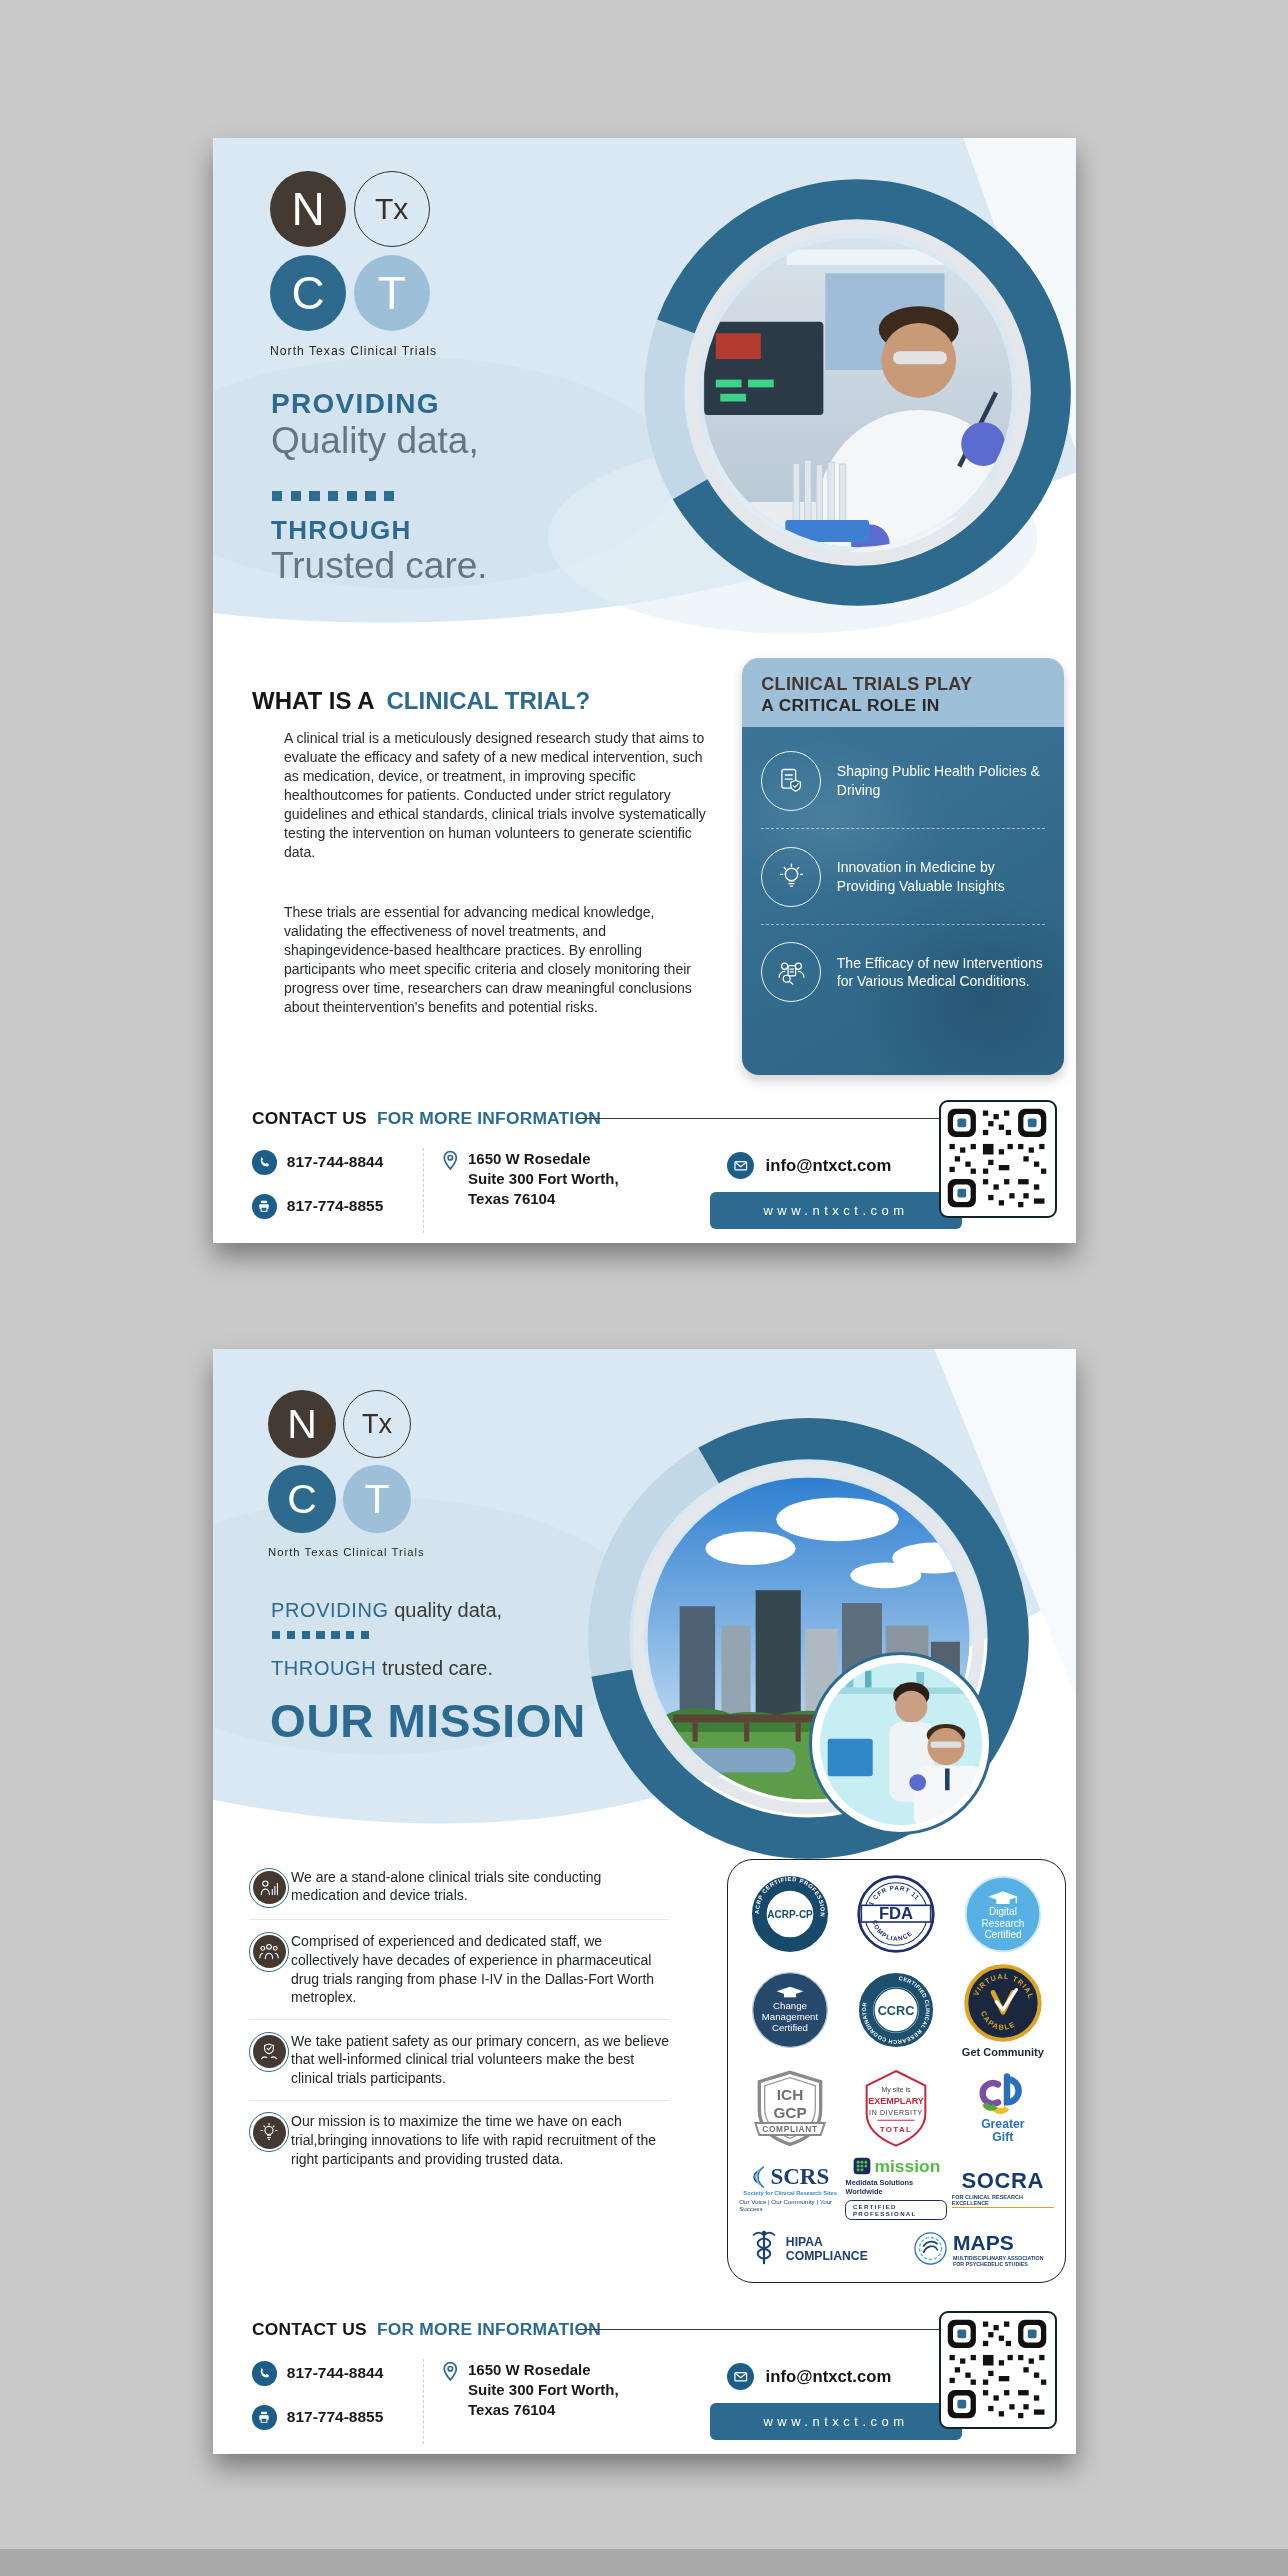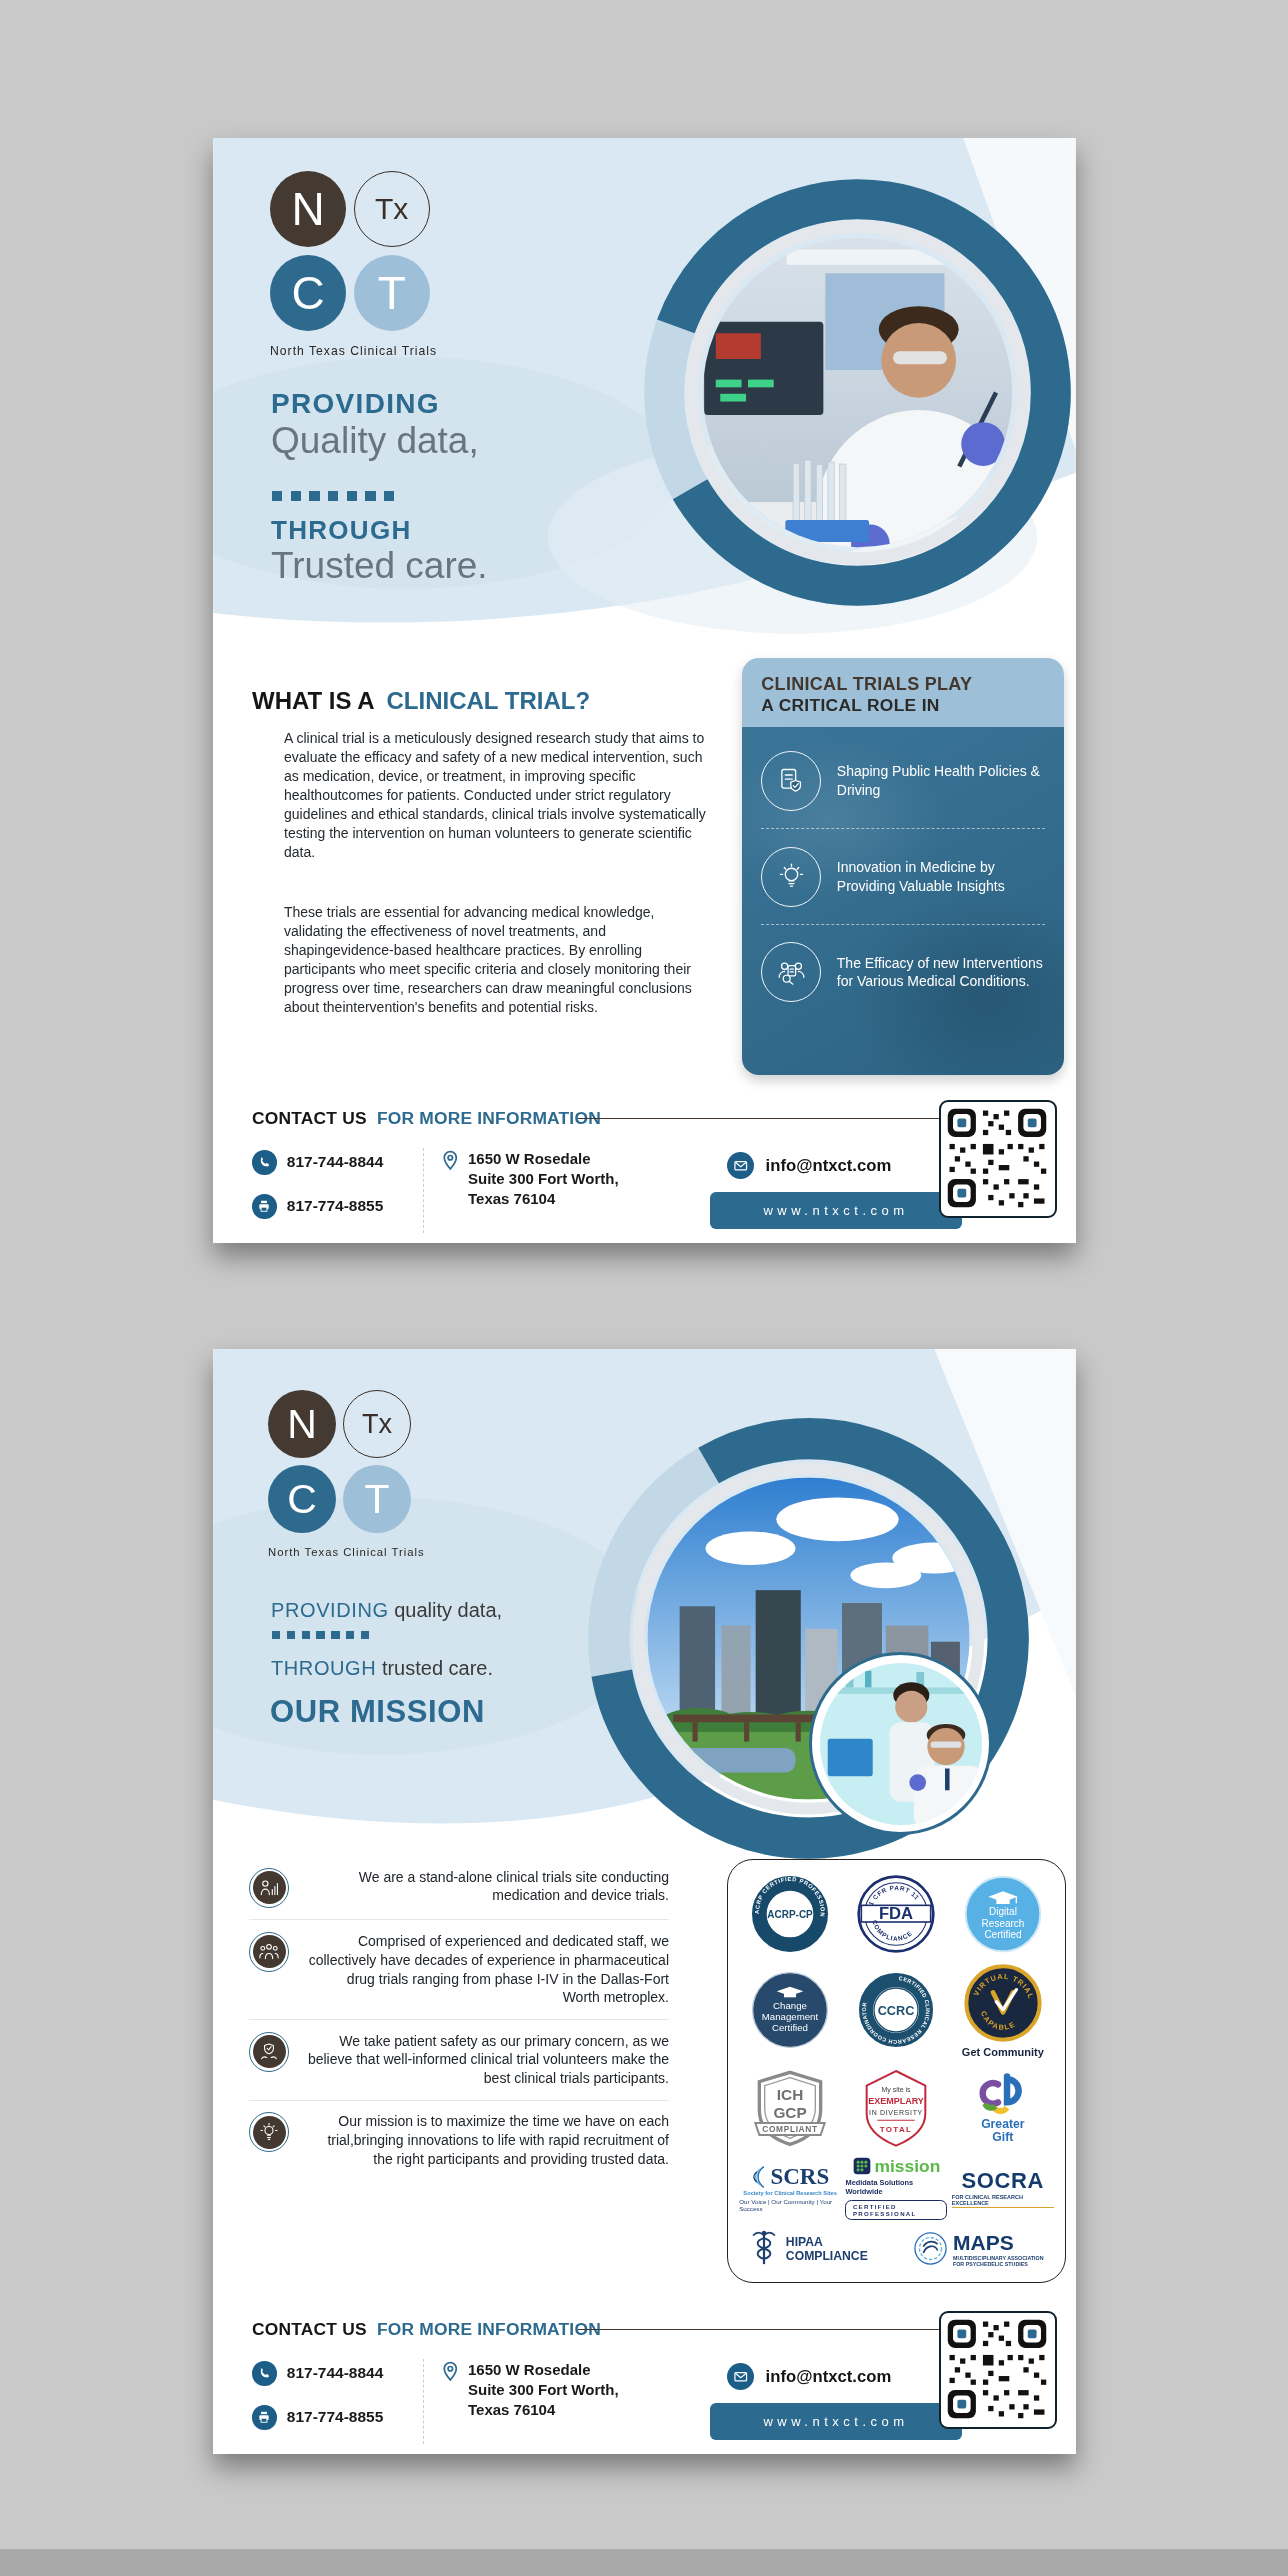--- a/index.html
+++ b/index.html
@@ -50,21 +50,21 @@
   .ct-dot{width:5.8px;height:5.8px;border-radius:50%;background:#3f352d;}
   .ct-ico{width:24.5px;height:24.5px;border-radius:50%;background:#1c5e88;display:flex;align-items:center;justify-content:center;}
   .ct-num{font-size:15.5px;font-weight:600;color:#191919;}
   .ct-addr{font-size:15px;line-height:1.32;color:#191919;font-weight:600;}
   .ct-mail{font-size:16.7px;font-weight:600;color:#141414;}
   .pill{background:#2c6a90;border-radius:5.8px;display:flex;align-items:center;justify-content:center;}
   .pill span{color:#fff;font-size:13px;letter-spacing:4.5px;font-weight:500;}
   .vdash{border-left:1.3px dashed #c9ced2;}
   .qr-box{background:#fff;border:2.6px solid #10212e;border-radius:9px;padding:5.2px;box-sizing:border-box;}
   
-  .mi{display:flex;gap:18px;align-items:flex-start;padding:11.6px 0;text-align:right;}
+  .mi{display:flex;gap:2px;align-items:flex-start;padding:11.6px 0;}
   .mi-ico{width:40px;height:40px;min-width:40px;border-radius:50%;border:1.6px solid #2d6a8d;display:flex;align-items:center;justify-content:center;box-sizing:border-box;}
   .mi-ico .in{width:33px;height:33px;border-radius:50%;background:#443931;display:flex;align-items:center;justify-content:center;}
   .mi-txt{font-size:14px;line-height:1.35;color:#20262b;font-weight:500;}
   .mi-div{border:none;border-top:1.3px solid #e7e7e7;margin:0;}
   
   .badges{left:514px;top:510px;width:339px;height:424px;background:#fff;border:1.9px solid #2b211c;border-radius:26px;box-sizing:border-box;padding:14px 9px;display:flex;flex-direction:column;justify-content:space-between;}
   .brow{display:flex;justify-content:space-around;align-items:center;}
   .bcell{display:flex;flex-direction:column;align-items:center;width:102px;}
   .cap{font-size:11px;font-weight:800;color:#16243d;margin-top:2.6px;}
   .wordmark{font-weight:800;color:#153a6b;}
@@ -358,21 +358,21 @@
       <i></i>
       <i></i>
       <i></i>
       <i></i>
       <i></i>
     </div>
   <div class="abs" style="left:58px;top:308px;font-size:20px;">
     <span class="tag-b" style="font-weight:500;letter-spacing:0.6px;">THROUGH</span>
     <span style="color:#3a3a3a;">trusted care.</span>
   </div>
-  <div class="abs h-blue" style="left:57px;top:345px;font-size:31px;letter-spacing:0.6px;">OUR MISSION</div>
+  <div class="abs h-blue" style="left:57px;top:345px;font-size:46px;letter-spacing:0.6px;">OUR MISSION</div>
 
   <svg class="abs" style="left:370px;top:64px;" width="451" height="451" viewBox="0 0 700 700">
     <defs>
       <clipPath id="pc2">
           <circle cx="350" cy="350" r="250"></circle>
         </clipPath>
       <linearGradient id="sky2" x1="0" y1="0" x2="0" y2="1">
           <stop offset="0" stop-color="#2f7fd0"></stop>
           <stop offset="1" stop-color="#bcd9f2"></stop>
         </linearGradient>

